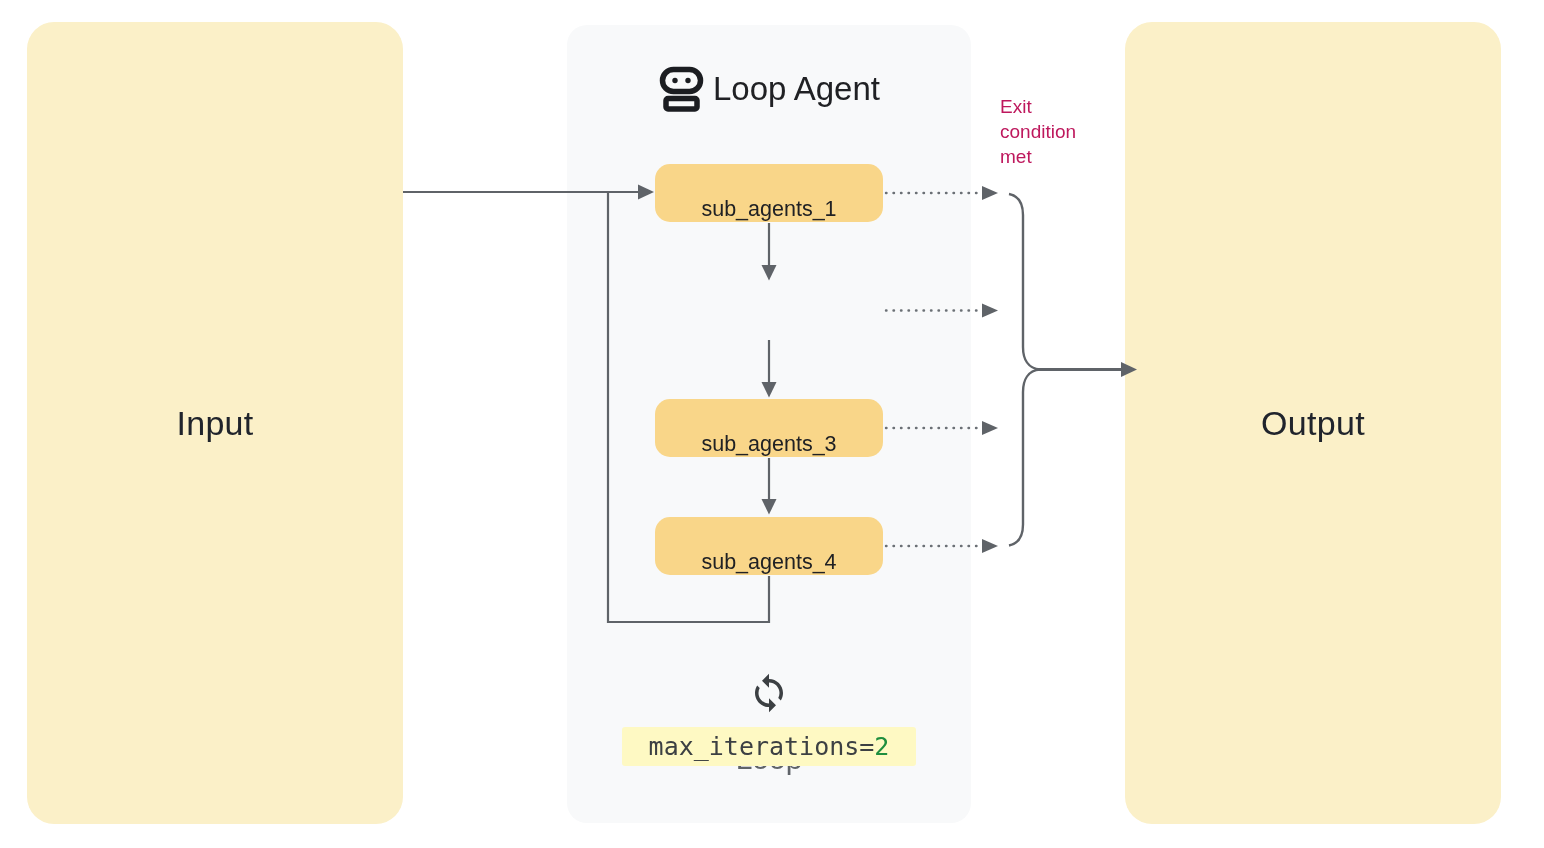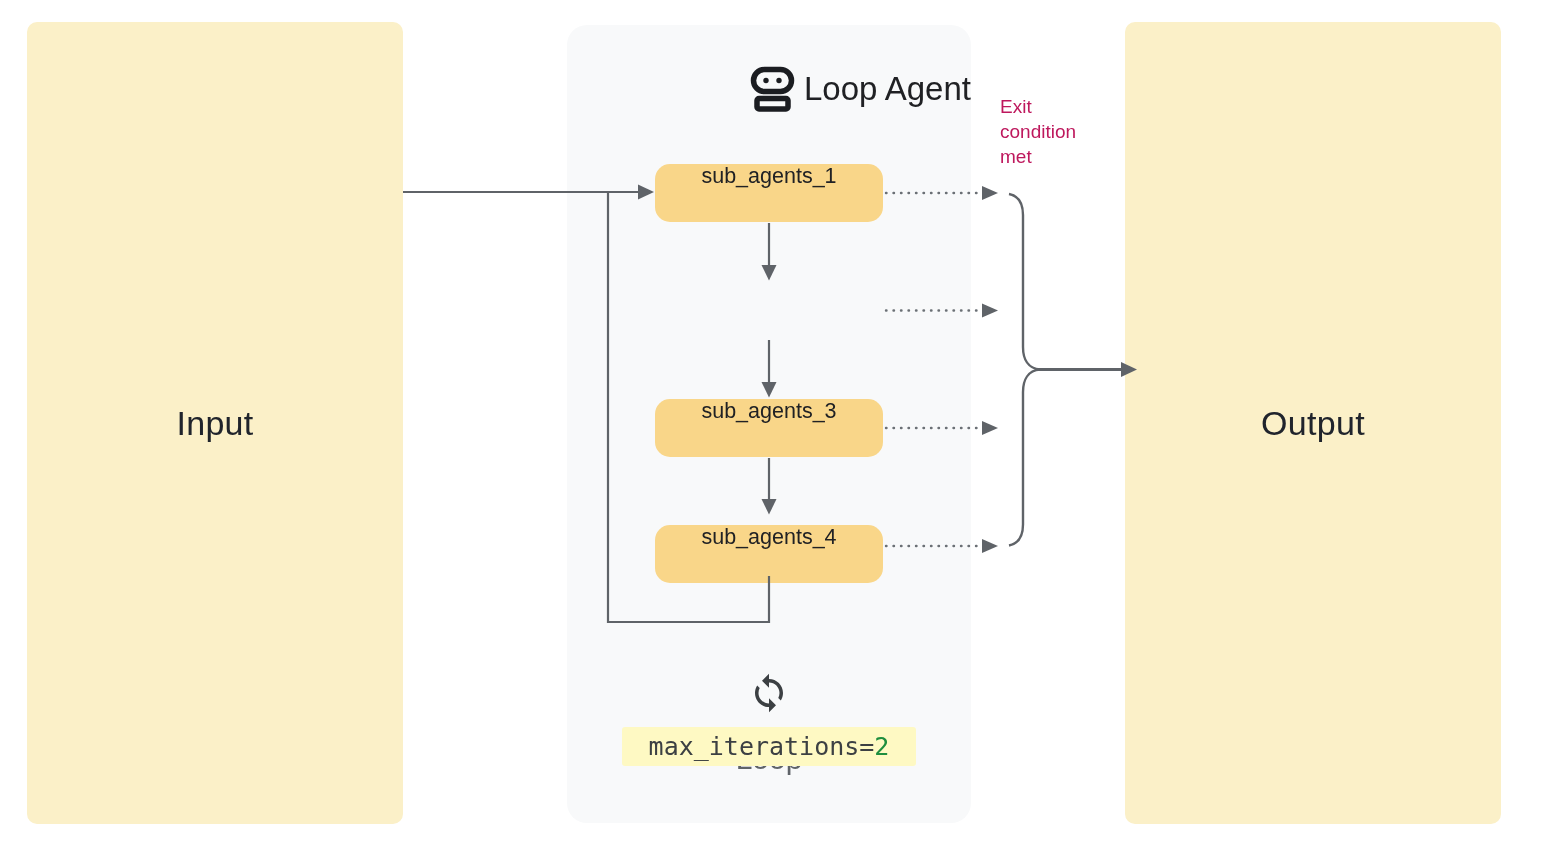--- a/index.html
+++ b/index.html
@@ -15,21 +15,21 @@
     background: #ffffff;
     overflow: hidden;
   }
   
   .io-box {
     position: absolute;
     top: 22px;
     width: 376px;
     height: 802px;
     background: #FBF0C8;
-    border-radius: 10px;
+    border-radius: 27px;
     display: flex;
     align-items: center;
     justify-content: center;
   }
   .io-box.input  { left: 27px; }
   .io-box.output { left: 1105px; margin-left: 20px; }
   .io-label {
     font-size: 34px;
     font-weight: 500;
     color: #20242c;
@@ -45,47 +45,47 @@
     background: #F8F9FA;
     border-radius: 20px;
   }
   .panel-header {
     position: absolute;
     left: 567px;
     top: 66px;
     width: 404px;
     display: flex;
     align-items: center;
-    justify-content: flex-end;
+    justify-content: center;
     gap: 8px;
   }
   .panel-title {
     font-size: 33px;
     font-weight: 500;
     color: #202124;
   }
   .robot-icon-svg { display: block; }
   
   .sub-agent {
     position: absolute;
     left: 655px;
     width: 228px;
     height: 58px;
     background: #F9D689;
     border-radius: 15px;
     display: flex;
-    align-items: flex-start;
+    align-items: flex-end;
     justify-content: center;
     font-size: 21.5px;
     color: #202124;
   }
   .sub-agent.n1 { top: 164px; }
   .sub-agent.n2 { top: 281px; }
   .sub-agent.n3 { top: 399px; }
-  .sub-agent.n4 { top: 517px; margin-top: 8px; }
+  .sub-agent.n4 { top: 517px; }
   
   .exit-label {
     position: absolute;
     left: 1000px;
     top: 94px;
     width: 105px;
     font-size: 19px;
     line-height: 25px;
     color: #be185d;
   }

